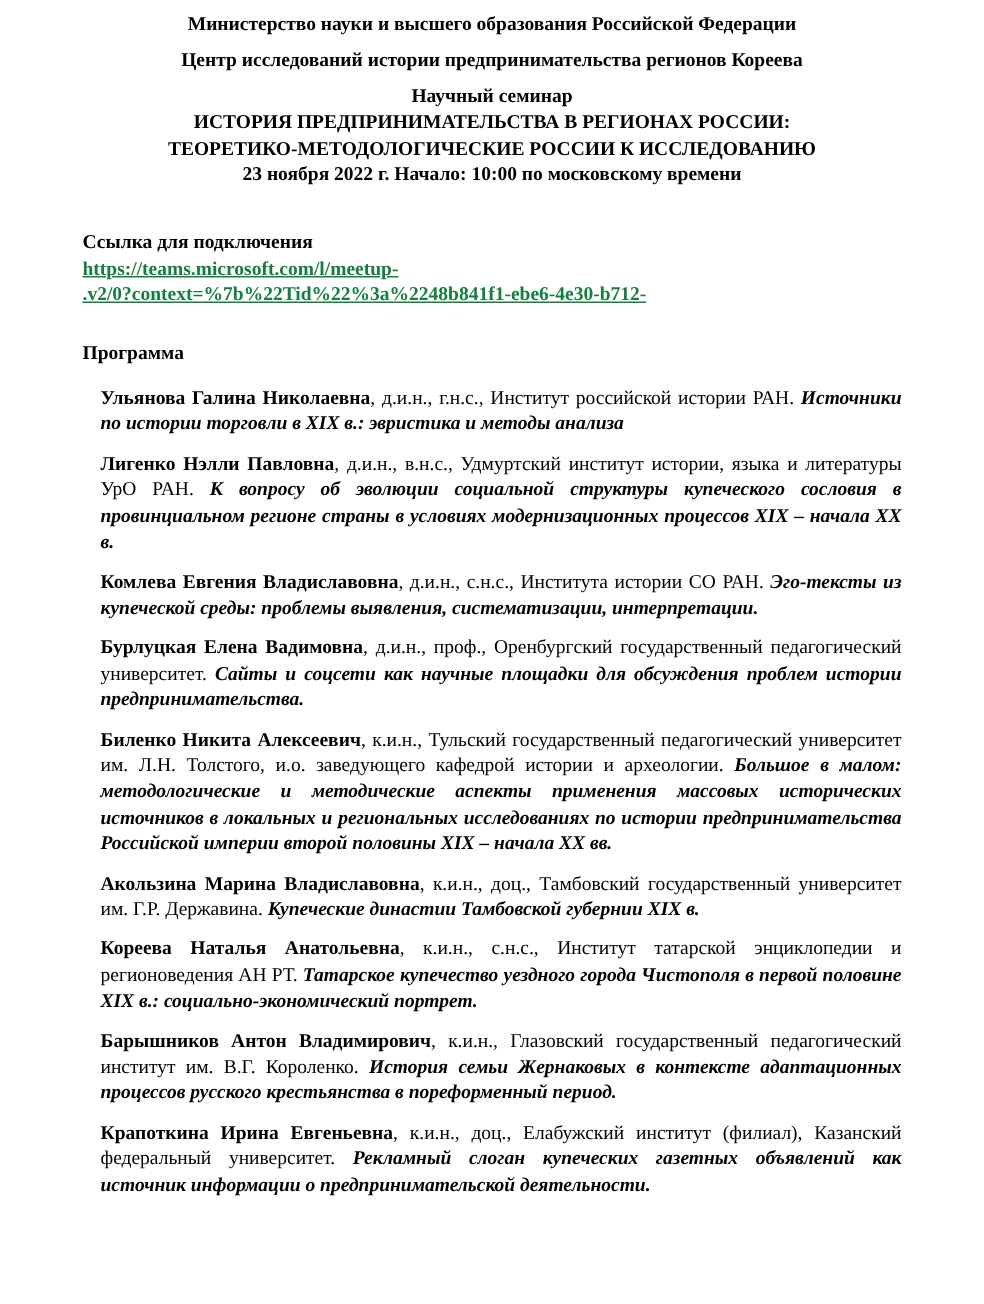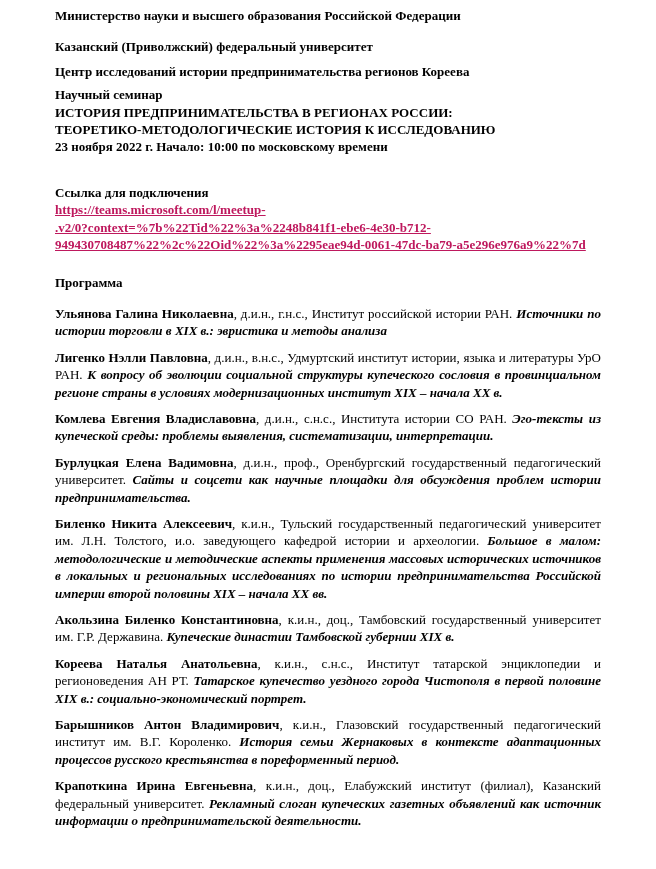--- a/index.html
+++ b/index.html
@@ -13,108 +13,107 @@
     box-sizing: border-box;
     padding: 7px 55px 16px 55px;
     background: #ffffff;
     font-family: "Liberation Serif", "DejaVu Serif", serif;
     font-size: 13px;
     line-height: 17.4px;
     color: #000000;
     overflow: hidden;
   }
   .hdr-line {
+    text-align: center;
     font-weight: bold;
     margin: 0;
   }
   .gap-lg { margin-top: 14px; }
   .gap-md { margin-top: 7px; }
   .title-block { margin-top: 6px; }
   .link-section { margin-top: 28px; }
   .link-label {
     font-weight: bold;
     margin: 0;
   }
   .meeting-link {
     display: block;
-    color: #be185d;
+    color: #15803d;
     font-weight: bold;
     text-decoration: none;
     cursor: pointer;
   }
   .url-line {
     text-decoration: underline;
     word-break: break-all;
   }
   .program-heading {
     text-align: left;
     font-weight: bold;
     margin-top: 21px;
   }
   .program-entries { margin-top: 9px; }
   .entry {
     text-align: justify;
-    margin: 0 0 9px 0;
+    margin: 0 0 9px 12px;
   }
   .speaker-name { font-weight: bold; }
   .talk-title { font-weight: bold; font-style: italic; }
 </style>
 </head>
 <body>
 
 <div class="page">
 
   <p class="hdr-line">Министерство науки и высшего образования Российской Федерации</p>
 
-  <p class="hdr-line gap-lg">Казанский (Приволжский) федеральный университет</p>
 
   <p class="hdr-line gap-md">Центр исследований истории предпринимательства регионов Кореева</p>
 
   <div class="title-block">
     <p class="hdr-line">Научный семинар</p>
     <p class="hdr-line">ИСТОРИЯ ПРЕДПРИНИМАТЕЛЬСТВА В РЕГИОНАХ РОССИИ:</p>
-    <p class="hdr-line">ТЕОРЕТИКО-МЕТОДОЛОГИЧЕСКИЕ ИСТОРИЯ К ИССЛЕДОВАНИЮ</p>
+    <p class="hdr-line">ТЕОРЕТИКО-МЕТОДОЛОГИЧЕСКИЕ РОССИИ К ИССЛЕДОВАНИЮ</p>
     <p class="hdr-line">23 ноября 2022 г. Начало: 10:00 по московскому времени</p>
   </div>
 
   <div class="link-section">
     <p class="link-label">Ссылка для подключения</p>
     <a class="meeting-link" href="#">
       <span class="url-line" style="display:block">https://teams.microsoft.com/l/meetup-</span>
       <span class="url-line" style="display:block">.v2/0?context=%7b%22Tid%22%3a%2248b841f1-ebe6-4e30-b712-</span>
-      <span class="url-line" style="display:block">949430708487%22%2c%22Oid%22%3a%2295eae94d-0061-47dc-ba79-a5e296e976a9%22%7d</span>
     </a>
   </div>
 
   <p class="program-heading">Программа</p>
 
   <div class="program-entries">
 
     <p class="entry">
       <span class="speaker-name">Ульянова Галина Николаевна</span><span>, д.и.н., г.н.с., Институт российской истории РАН. </span><span class="talk-title">Источники по истории торговли в XIX в.: эвристика и методы анализа</span>
     </p>
 
     <p class="entry">
-      <span class="speaker-name">Лигенко Нэлли Павловна</span><span>, д.и.н., в.н.с., Удмуртский институт истории, языка и литературы УрО РАН. </span><span class="talk-title">К вопросу об эволюции социальной структуры купеческого сословия в провинциальном регионе страны в условиях модернизационных институт XIX – начала XX в.</span>
+      <span class="speaker-name">Лигенко Нэлли Павловна</span><span>, д.и.н., в.н.с., Удмуртский институт истории, языка и литературы УрО РАН. </span><span class="talk-title">К вопросу об эволюции социальной структуры купеческого сословия в провинциальном регионе страны в условиях модернизационных процессов XIX – начала XX в.</span>
     </p>
 
     <p class="entry">
       <span class="speaker-name">Комлева Евгения Владиславовна</span><span>, д.и.н., с.н.с., Института истории СО РАН. </span><span class="talk-title">Эго-тексты из купеческой среды: проблемы выявления, систематизации, интерпретации.</span>
     </p>
 
     <p class="entry">
       <span class="speaker-name">Бурлуцкая Елена Вадимовна</span><span>, д.и.н., проф., Оренбургский государственный педагогический университет. </span><span class="talk-title">Сайты и соцсети как научные площадки для обсуждения проблем истории предпринимательства.</span>
     </p>
 
     <p class="entry">
       <span class="speaker-name">Биленко Никита Алексеевич</span><span>, к.и.н., Тульский государственный педагогический университет им. Л.Н. Толстого, и.о. заведующего кафедрой истории и археологии. </span><span class="talk-title">Большое в малом: методологические и методические аспекты применения массовых исторических источников в локальных и региональных исследованиях по истории предпринимательства Российской империи второй половины XIX – начала XX вв.</span>
     </p>
 
     <p class="entry">
-      <span class="speaker-name">Акользина Биленко Константиновна</span><span>, к.и.н., доц., Тамбовский государственный университет им. Г.Р. Державина. </span><span class="talk-title">Купеческие династии Тамбовской губернии XIX в.</span>
+      <span class="speaker-name">Акользина Марина Владиславовна</span><span>, к.и.н., доц., Тамбовский государственный университет им. Г.Р. Державина. </span><span class="talk-title">Купеческие династии Тамбовской губернии XIX в.</span>
     </p>
 
     <p class="entry">
       <span class="speaker-name">Кореева Наталья Анатольевна</span><span>, к.и.н., с.н.с., Институт татарской энциклопедии и регионоведения АН РТ. </span><span class="talk-title">Татарское купечество уездного города Чистополя в первой половине XIX в.: социально-экономический портрет.</span>
     </p>
 
     <p class="entry">
       <span class="speaker-name">Барышников Антон Владимирович</span><span>, к.и.н., Глазовский государственный педагогический институт им. В.Г. Короленко. </span><span class="talk-title">История семьи Жернаковых в контексте адаптационных процессов русского крестьянства в пореформенный период.</span>
     </p>
 

